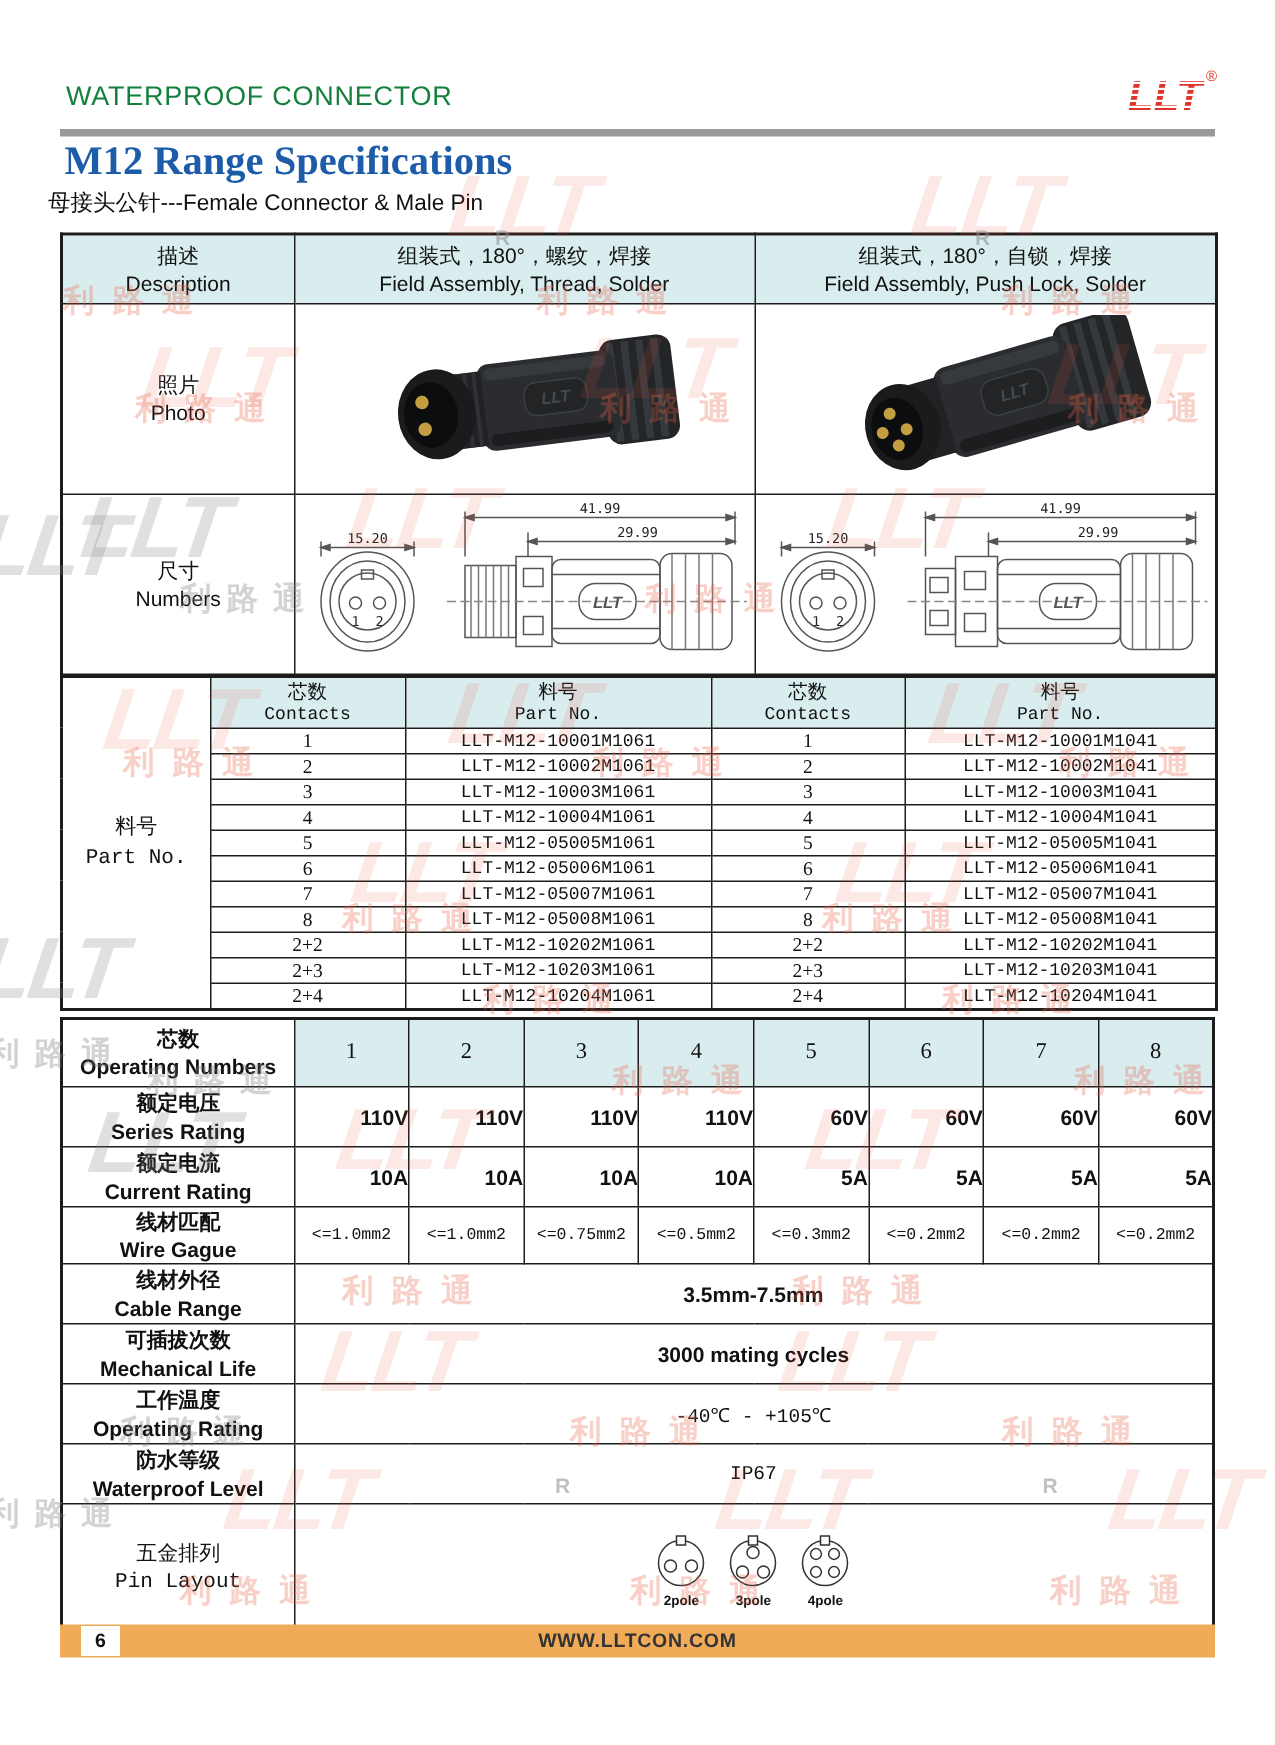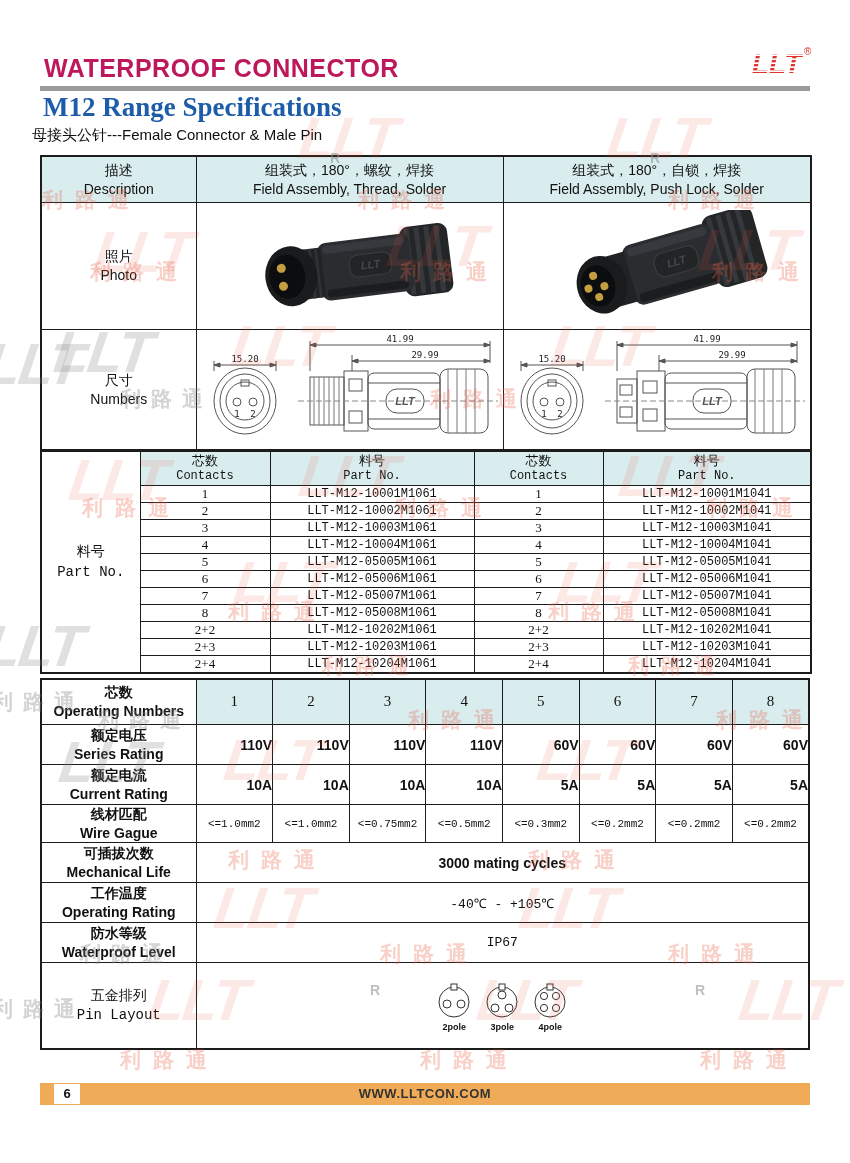--- a/index.html
+++ b/index.html
@@ -1,20 +1,20 @@
 <!DOCTYPE html>
 <html><head>
 <meta charset="utf-8">
 <style>
   html,body{margin:0;padding:0;background:#fff;}
   body{width:850px;height:1163px;position:relative;font-family:"Liberation Sans",sans-serif;color:#111;overflow:hidden;}
   .page{position:absolute;inset:0;background:#fff;}
 
   
-  .brand-title{position:absolute;left:44px;top:54px;font-size:25px;font-weight:bold;color:#be185d;letter-spacing:.5px;}
+  .brand-title{position:absolute;left:44px;top:54px;font-size:18px;font-weight:normal;color:#15803d;letter-spacing:.5px;}
   .header-rule{position:absolute;left:40px;top:86px;width:770px;height:5px;background:#9a9a9a;}
   .logo-wrap{position:absolute;left:742px;top:48px;width:80px;height:34px;}
   .logo-reg{position:absolute;top:-2px;left:62px;font-size:10px;color:#e0342b;}
   .series-title{position:absolute;left:43px;top:92px;font-family:"Liberation Serif",serif;font-weight:bold;font-size:27px;color:#1d5ca9;}
   .series-subtitle{position:absolute;left:32px;top:126px;font-size:15px;color:#101010;}
 
   
   .content{position:absolute;left:40px;top:155px;width:770px;z-index:2;}
   table{border-collapse:collapse;table-layout:fixed;width:770px;background:#fff;}
   td{border:1px solid #1c1c1c;text-align:center;vertical-align:middle;padding:0;overflow:hidden;}
@@ -493,20 +493,27 @@
         <td class="wire-cell">&lt;=1.0mm2</td>
         <td class="wire-cell">&lt;=0.75mm2</td>
         <td class="wire-cell">&lt;=0.5mm2</td>
         <td class="wire-cell">&lt;=0.3mm2</td>
         <td class="wire-cell">&lt;=0.2mm2</td>
         <td class="wire-cell">&lt;=0.2mm2</td>
         <td class="wire-cell">&lt;=0.2mm2</td>
       </tr>
       <tr style="height:40px">
         <td class="bold">
+          <div class="cn-line">线材外径</div>
+          <div class="en-line">Cable Range</div>
+        </td>
+        <td colspan="8" class="span-val">3.5mm-7.5mm</td>
+      </tr>
+      <tr style="height:40px">
+        <td class="bold">
           <div class="cn-line">可插拔次数</div>
           <div class="en-line">Mechanical Life</div>
         </td>
         <td colspan="8" class="span-val">3000 mating cycles</td>
       </tr>
       <tr style="height:40px">
         <td class="bold">
           <div class="cn-line">工作温度</div>
           <div class="en-line">Operating  Rating</div>
         </td>

